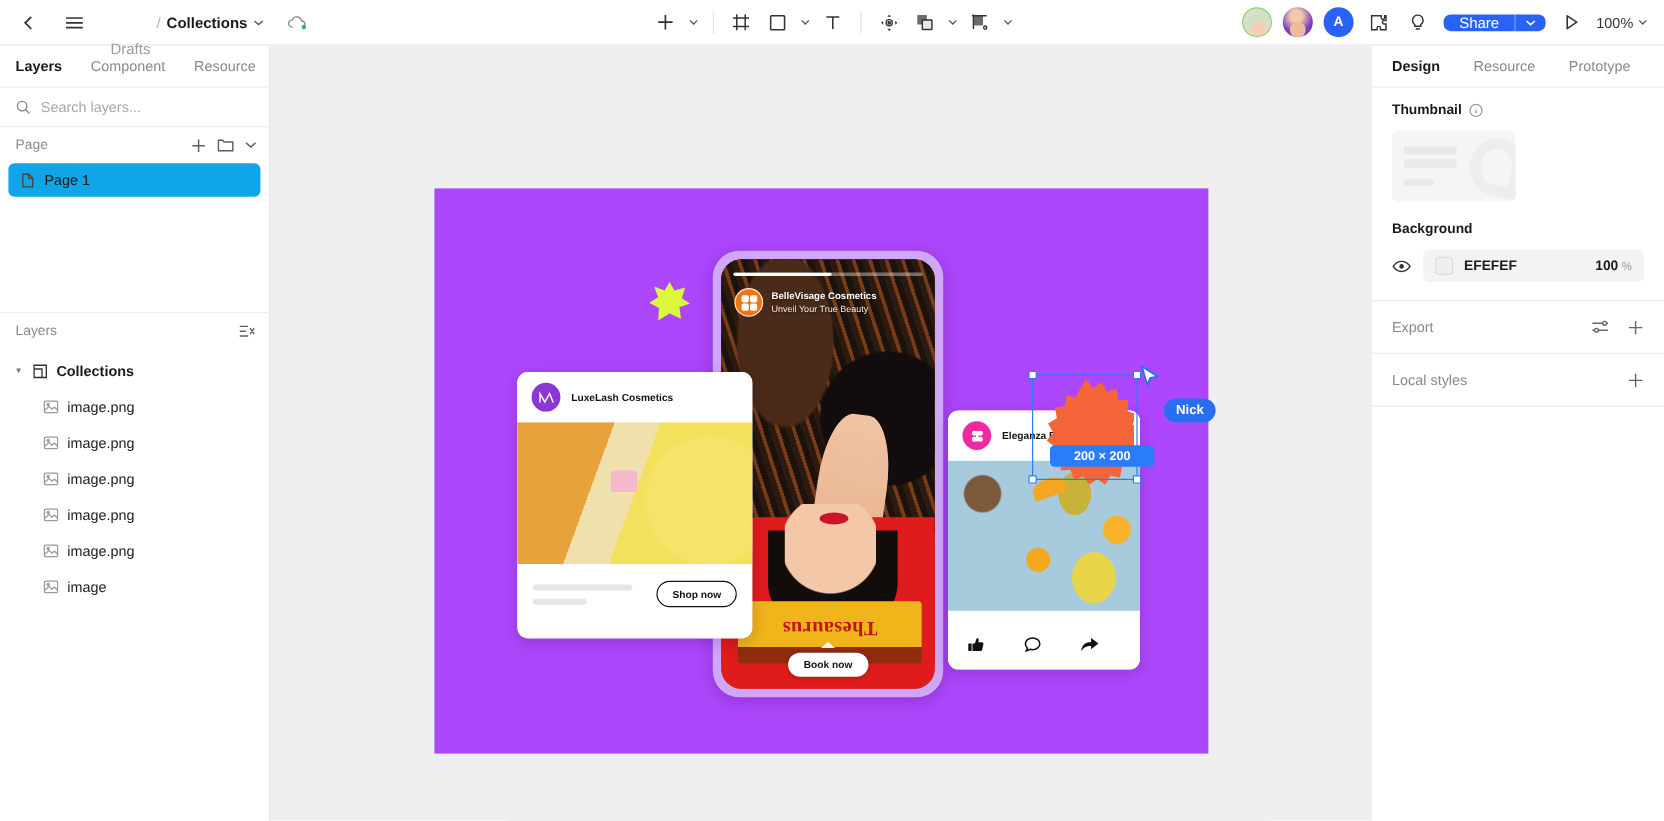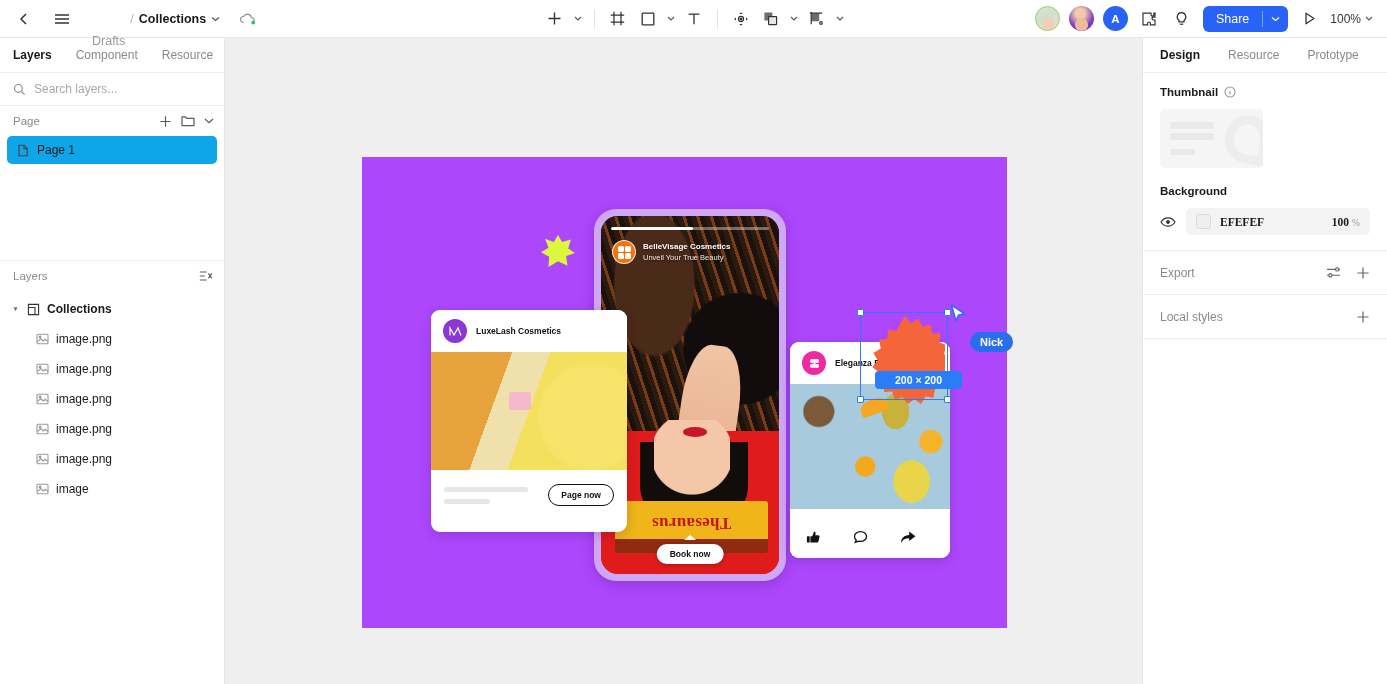--- a/index.html
+++ b/index.html
@@ -53,21 +53,21 @@
   .avatar.photo1::after{
     content:""; position:absolute; left:7px; top:11px; width:11px; height:12px;
     background:#f4cdb4; border-radius:50% 50% 45% 45%;
   }
   .avatar.photo2::after{
     content:""; position:absolute; left:6px; top:12px; width:13px; height:13px;
     background:#f0bb99; border-radius:50% 50% 45% 45%;
   }
   .share-btn {
     display: flex; align-items: center; background: #2962f6; color: #fff;
-    border-radius: 6px; height: 26px; font-size: 12.5px; cursor: pointer; overflow:hidden;
+    border-radius: 6px; height: 14px; font-size: 12.5px; cursor: pointer; overflow:hidden;
   }
   .share-label { padding: 0 13px; line-height: 26px; }
   .share-div { width: 1px; height: 16px; background: rgba(255,255,255,.4); }
   .share-chev { padding: 0 8px; display: flex; align-items: center; height: 26px; }
   .zoom-label { font-size: 12px; color: #333; display: flex; align-items: center; gap: 4px; cursor: pointer; }
 
   
   .body { flex: 1; display: flex; min-height: 0; }
 
   
@@ -315,21 +315,21 @@
   .thumb-box i { position: absolute; background: #e9e9e9; border-radius: 2px; display: block; }
   .thumb-box i.l1 { left: 10px; top: 13px; width: 44px; height: 7px; }
   .thumb-box i.l2 { left: 10px; top: 24px; width: 44px; height: 7px; }
   .thumb-box i.l3 { left: 10px; top: 40px; width: 25px; height: 6px; }
   .thumb-mark {
     position: absolute; right: -6px; top: 6px; width: 44px; height: 48px;
     border: 9px solid #ededed; border-radius: 50% 50% 0 50%; border-right-color: #ededed;
     transform: rotate(12deg);
   }
   .bg-title { margin-top: 17px; font-size: 11.5px; font-weight: bold; color: #1a1a1a; }
-  .bg-row { margin-top: 11px; display: flex; align-items: center; gap: 10px; font-family: Liberation Serif, serif; }
+  .bg-row { margin-top: 11px; display: flex; align-items: center; gap: 10px; }
   .eye { color: #333; cursor: pointer; display: flex; }
   .color-field {
     flex: 1; background: #f3f3f3; border-radius: 5px; height: 27px;
     display: flex; align-items: center; gap: 9px; padding: 0 10px; cursor: pointer;
   }
   .swatch { width: 15px; height: 15px; border-radius: 3px; border: 1px solid #dcdcdc; background: #efefef; flex: none; }
   .hexval { font-size: 11.5px; color: #1a1a1a; font-weight: bold; }
   .opacity { margin-left: auto; display: flex; align-items: baseline; gap: 3px; }
   .opval { font-size: 11.5px; color: #1a1a1a; font-weight: bold; }
   .opunit { font-size: 9.5px; color: #9a9a9a; }
@@ -652,21 +652,21 @@
                 </svg>
             </div>
             <div class="c-name">LuxeLash Cosmetics</div>
           </div>
           <div class="card-img-left"></div>
           <div class="card-foot">
             <div class="skel">
                 <i></i>
                 <i></i>
               </div>
-            <div class="pill-outline">Page now</div>
+            <div class="pill-outline">Shop now</div>
           </div>
         </div>
 
         <div class="card-right">
           <div class="card-hdr">
             <div class="c-ava pink">
               <svg width="13" height="13" viewBox="0 0 13 13" fill="#fff">
                   <circle cx="4" cy="4" r="2.1"></circle>
                   <circle cx="9" cy="4" r="2.1"></circle>
                   <circle cx="4" cy="9" r="2.1"></circle>

